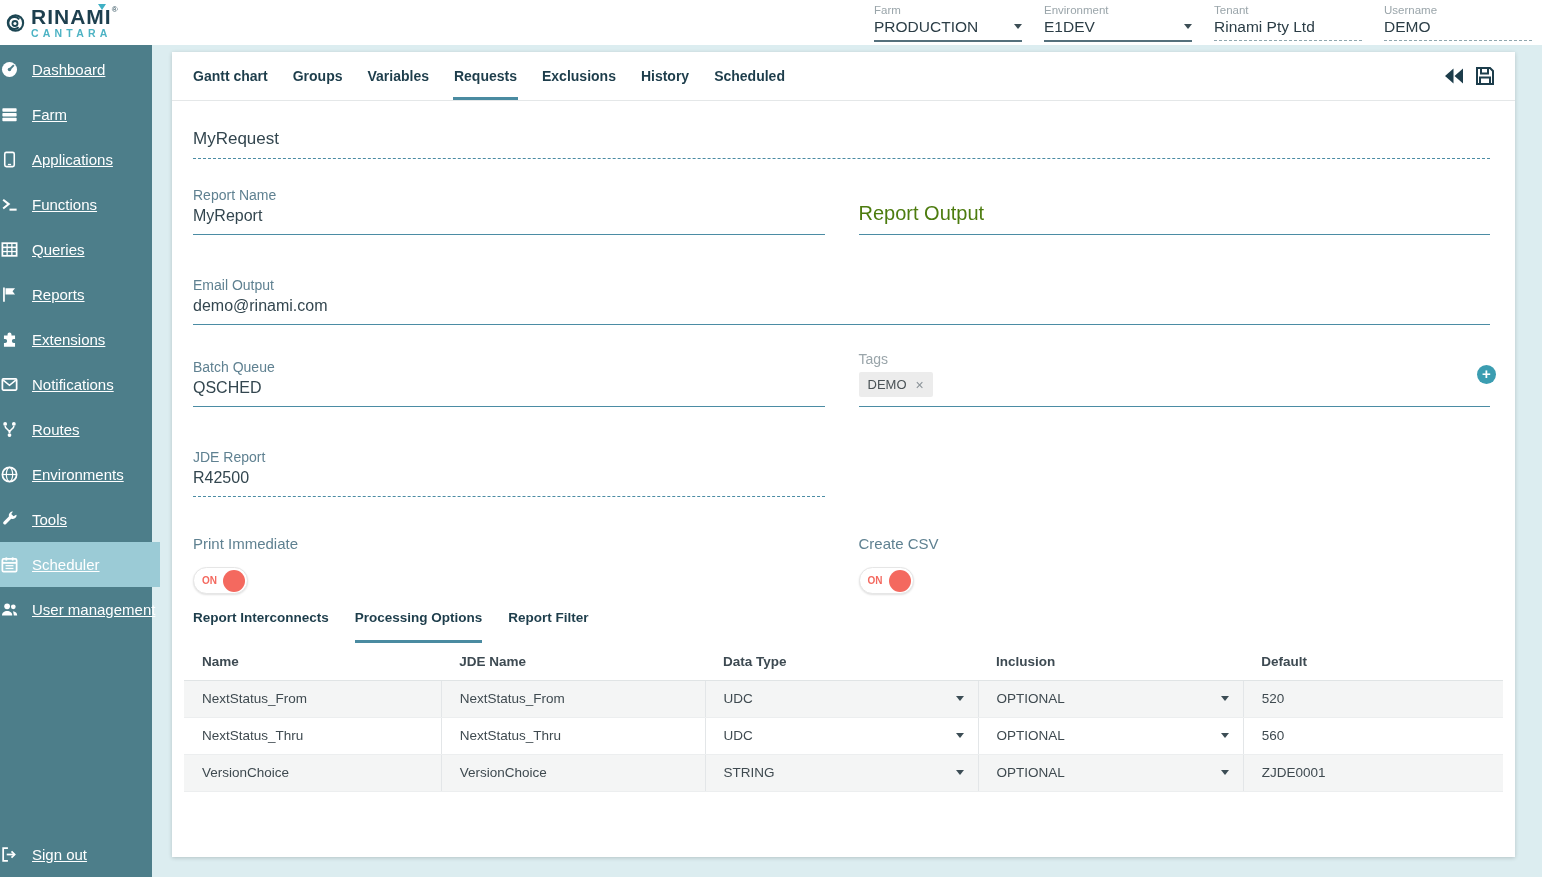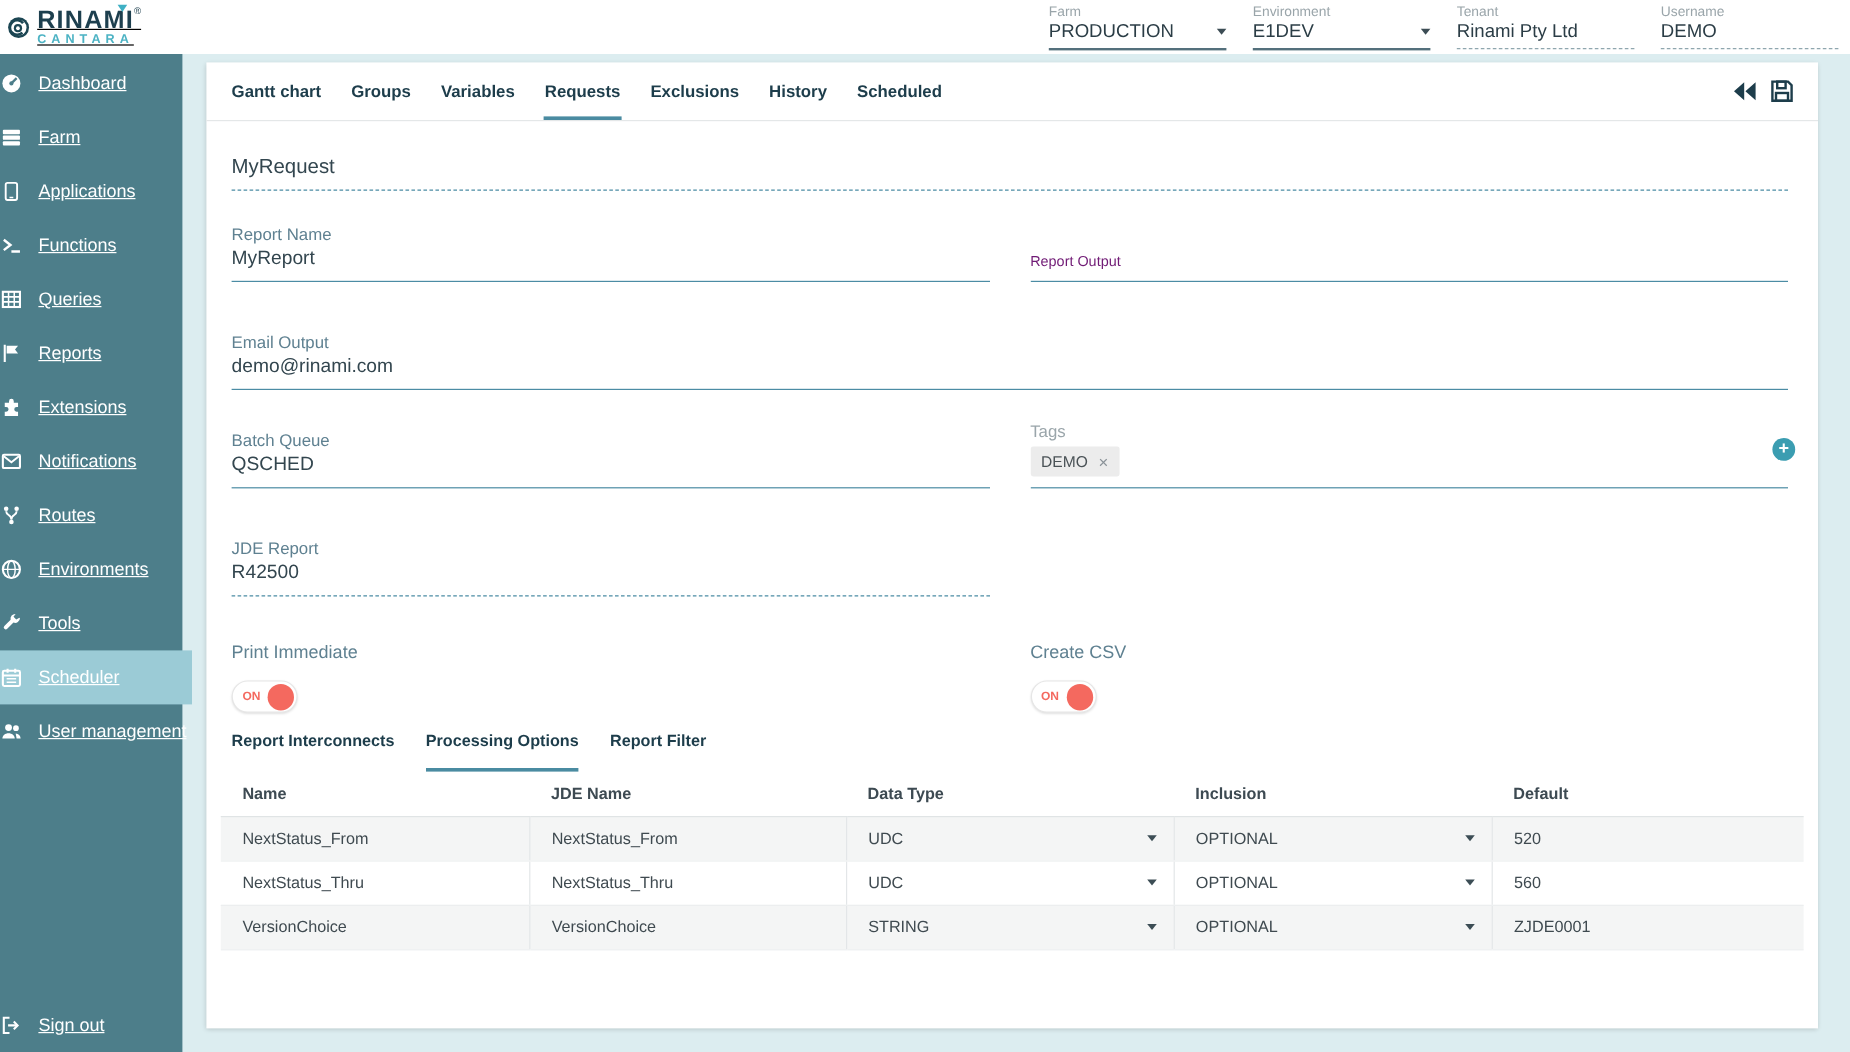--- a/index.html
+++ b/index.html
@@ -3,21 +3,21 @@
 <meta charset="utf-8">
 <style>
   * { margin:0; padding:0; box-sizing:border-box; }
   html,body { width:1542px; height:877px; overflow:hidden;
     font-family:"Liberation Sans","DejaVu Sans",sans-serif; background:#dcedf0; }
 
   
   .topbar { height:45px; background:#ffffff; display:flex; align-items:center;
     padding:0 10px 0 6px; position:relative; z-index:5; }
   .logo-wrap { display:flex; align-items:center; gap:6px; }
-  .logo-text { line-height:1; position:relative;text-decoration:underline; }
+  .logo-text { line-height:1; position:relative; }
   .logo-name { font-size:21px; font-weight:bold; color:#1d3f4e; letter-spacing:1px; }
   .logo-reg { font-size:8px; color:#1d3f4e; vertical-align:top; }
   .logo-tri { position:absolute; top:-2px; right:12px; width:0; height:0;
     border-left:4px solid transparent; border-right:4px solid transparent;
     border-top:6px solid #3fb0c4; }
   .logo-sub { font-size:10.5px; font-weight:bold; color:#4db3c4; letter-spacing:4.2px; margin-top:1px; }
   .topbar-fields { margin-left:auto; display:flex; gap:22px; }
   .tb-field { width:148px; }
   .tb-label { font-size:11.5px; color:#9aa5aa; margin-bottom:2px; }
   .tb-value { font-size:15.5px; color:#2b3d46; display:flex; align-items:center;
@@ -52,21 +52,21 @@
   .tool-icons { margin-left:auto; display:flex; align-items:center; gap:7px; }
   .tool-btn { width:24px; height:24px; cursor:pointer; display:inline-flex; }
   .tool-btn svg { width:100%; height:100%; }
 
   
   .form { padding:28px 25px 0 21px; }
   .u-solid { border-bottom:1px solid #4b8ca4; }
   .u-dash  { border-bottom:1px dashed #4b8ca4; }
   .fld-label { font-size:14px; color:#5f8191; }
   .fld-value { font-size:16px; color:#33464f; margin-top:4px; }
-  .fld-placeholder { font-size:12px; color:#701a75; margin-top:4px; }
+  .fld-placeholder { font-size:20px; color:#4d7c0f; margin-top:4px; }
   .request-row { padding-bottom:9px; margin-bottom:24px; font-size:17px; color:#33464f; }
   .grid2 { display:grid; grid-template-columns:1fr 1fr; column-gap:34px; }
   .fblock { min-height:52px; display:flex; flex-direction:column;
     justify-content:flex-end; padding-bottom:9px; margin-bottom:38px; position:relative; }
   .full { margin-bottom:26px; }
   .gray-label { color:#9aa5aa; }
   .chip-row { display:flex; align-items:center; margin-top:5px; }
   .chip { display:inline-flex; align-items:center; gap:9px; background:#ececec;
     border-radius:2px; padding:5px 9px; font-size:13px; color:#4a5256; cursor:pointer; }
   .chip-x { color:#8a9298; font-size:14px; cursor:pointer; line-height:1; }

